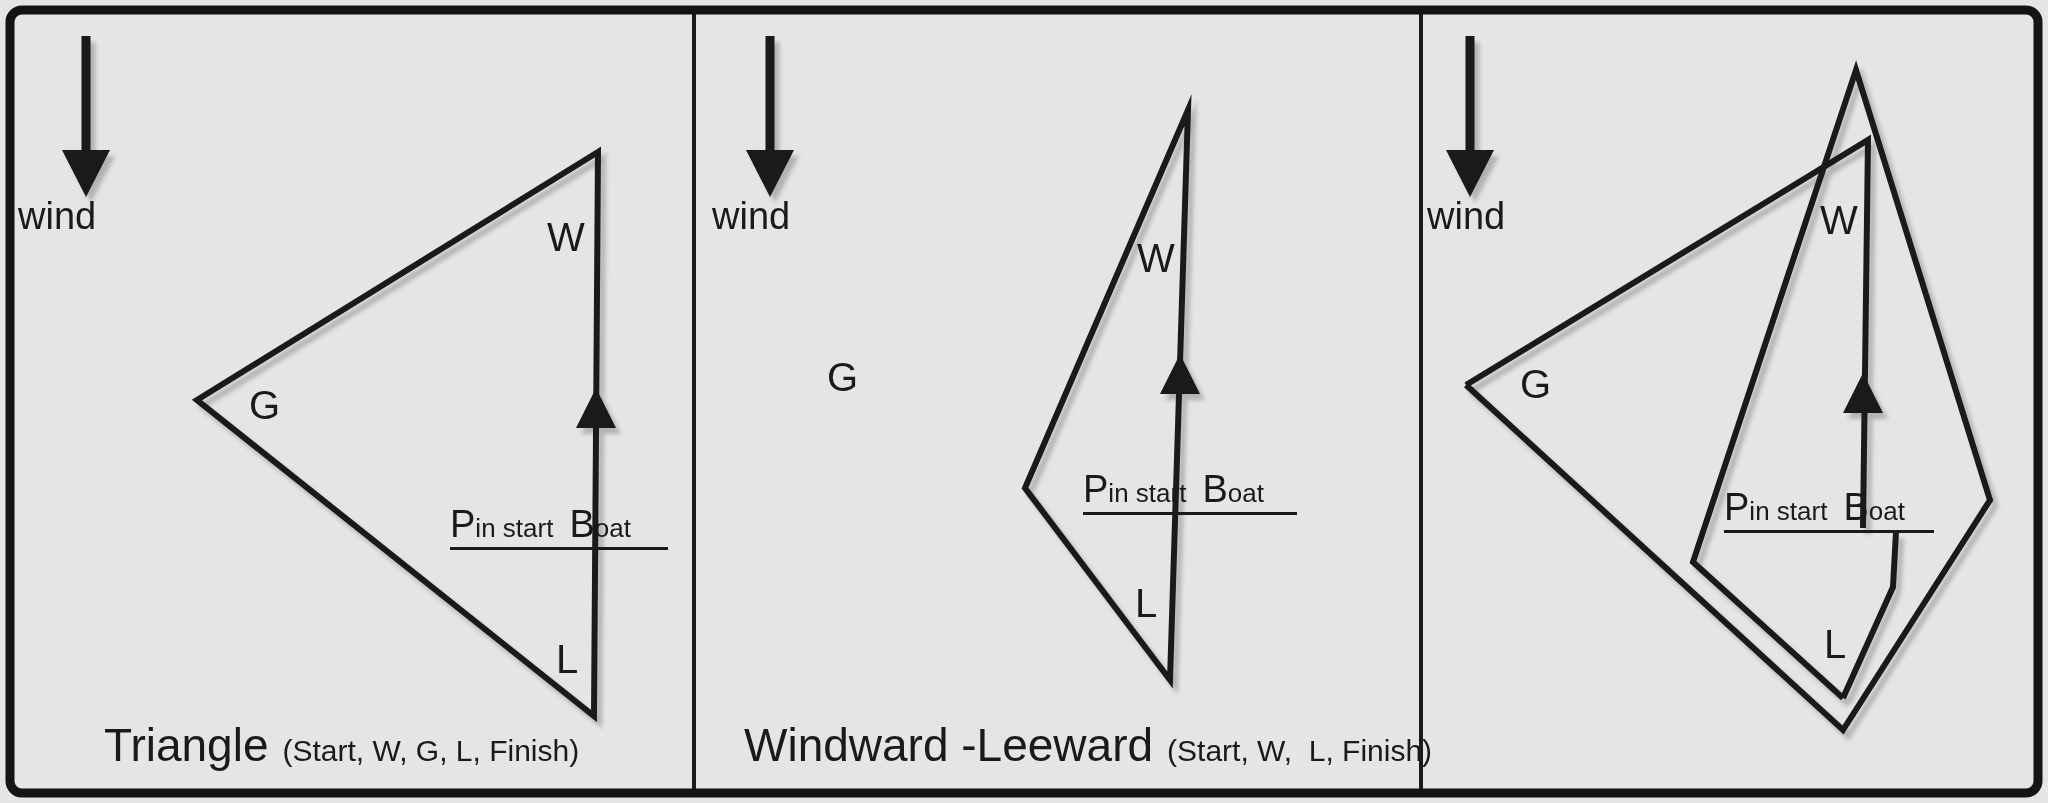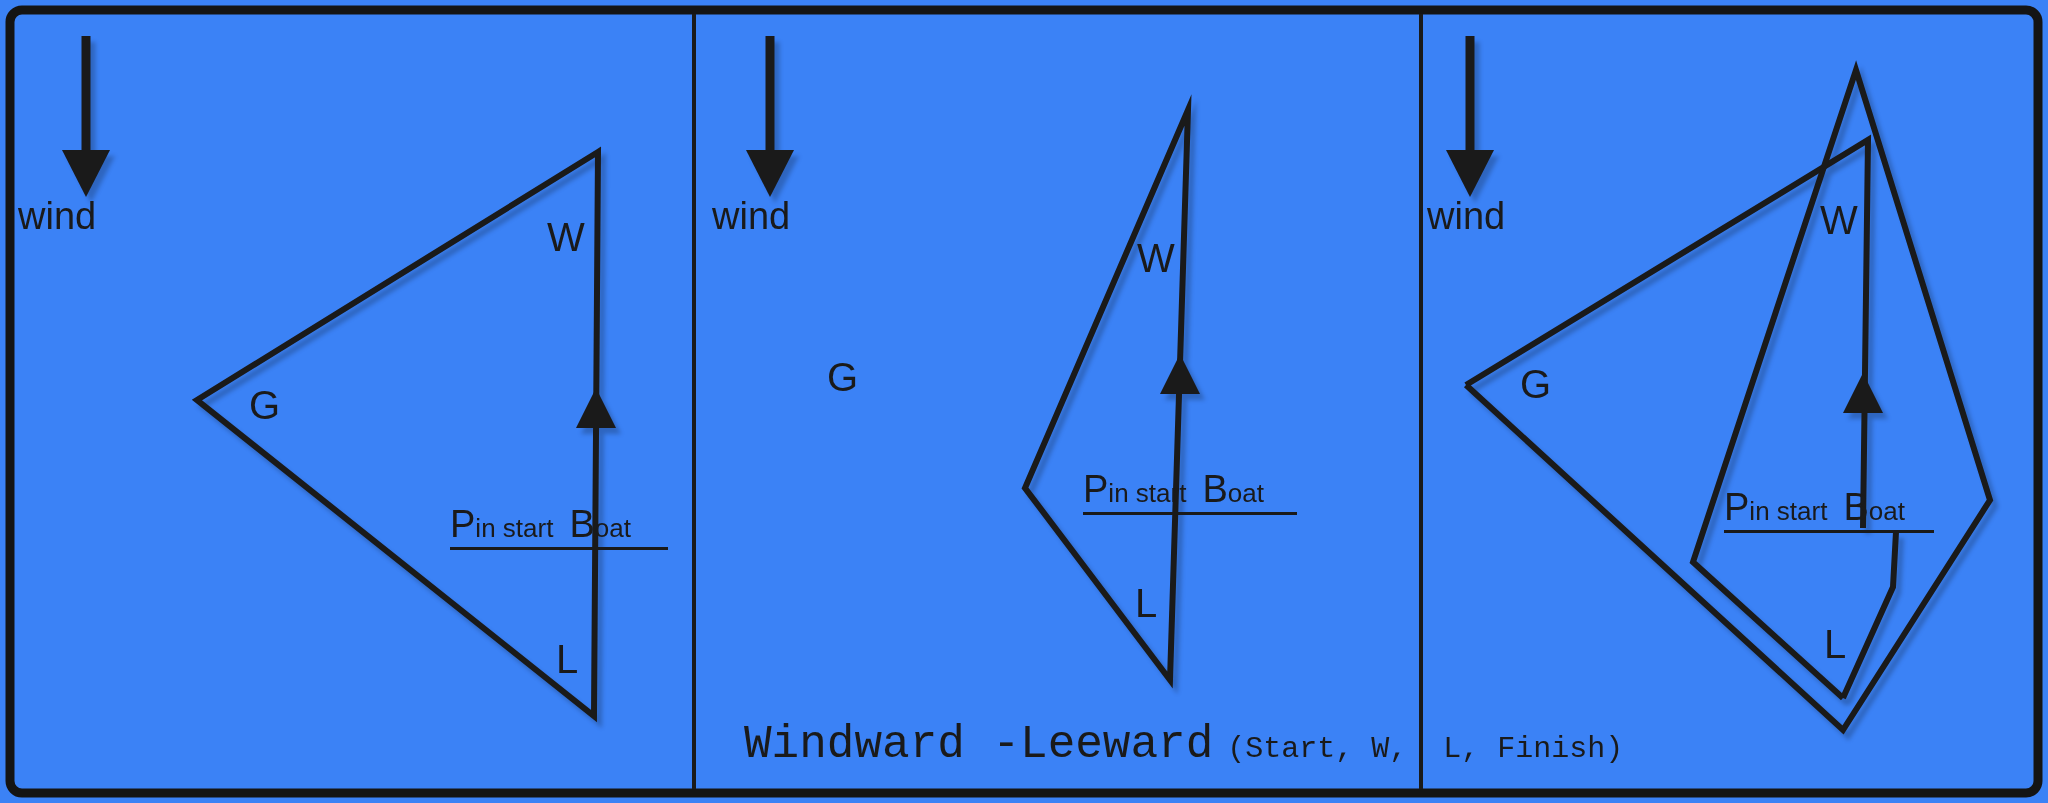--- a/index.html
+++ b/index.html
@@ -1,19 +1,19 @@
 <!DOCTYPE html>
 <html><head>
 <meta charset="utf-8">
 <style>
   html,body{margin:0;padding:0;background:#ffffff;}
   #stage{
     position:relative;
     width:2048px;height:803px;
-    background:#3b82f6;
+    background:#e5e5e5;
     font-family:"Liberation Sans", sans-serif;
     color:#1a1a1a;
     overflow:hidden;
   }
   #shapes{position:absolute;left:0;top:0;width:2048px;height:803px;}
   .soft{filter:drop-shadow(5px 6px 2px rgba(0,0,0,0.22));}
   .course{fill:none;stroke:#1a1a1a;stroke-width:6;stroke-linejoin:miter;stroke-miterlimit:12;}
   .stem{stroke:#1a1a1a;stroke-width:9;}
   .solid{fill:#1a1a1a;stroke:none;}
   .frame{fill:none;stroke:#141414;stroke-width:9;}
@@ -64,29 +64,32 @@
     </g>
   </svg>
 
   <div class="label wind-label" style="left:18px;top:197px;">wind</div>
   <div class="label mark-label" style="left:547px;top:217px;">W</div>
   <div class="label mark-label" style="left:249px;top:385px;">G</div>
   <div class="label mark-label" style="left:556px;top:639px;">L</div>
   <div class="label startline" style="left:450px;top:505px;width:218px;">
     <span class="sl-big">P</span><span class="sl-small">in start</span><span class="sl-big sl-gap">B</span><span class="sl-small">oat</span>
   </div>
+  <div class="label caption" style="left:104px;top:722px;">
+    <span class="cap-big">Triangle</span><span class="cap-small">(Start, W, G, L, Finish)</span>
+  </div>
 
   <div class="label wind-label" style="left:712px;top:197px;">wind</div>
   <div class="label mark-label" style="left:827px;top:357px;">G</div>
   <div class="label mark-label" style="left:1137px;top:238px;">W</div>
   <div class="label mark-label" style="left:1135px;top:583px;">L</div>
   <div class="label startline" style="left:1083px;top:470px;width:214px;">
     <span class="sl-big">P</span><span class="sl-small">in start</span><span class="sl-big sl-gap">B</span><span class="sl-small">oat</span>
   </div>
-  <div class="label caption" style="left:744px;top:722px;font-family:Liberation Mono, monospace;">
+  <div class="label caption" style="left:744px;top:722px;">
     <span class="cap-big">Windward -Leeward</span><span class="cap-small">(Start, W,  L, Finish)</span>
   </div>
 
   <div class="label wind-label" style="left:1427px;top:197px;">wind</div>
   <div class="label mark-label" style="left:1820px;top:200px;">W</div>
   <div class="label mark-label" style="left:1520px;top:364px;">G</div>
   <div class="label mark-label" style="left:1824px;top:624px;">L</div>
   <div class="label startline" style="left:1724px;top:488px;width:210px;">
     <span class="sl-big">P</span><span class="sl-small">in start</span><span class="sl-big sl-gap">B</span><span class="sl-small">oat</span>
   </div>

